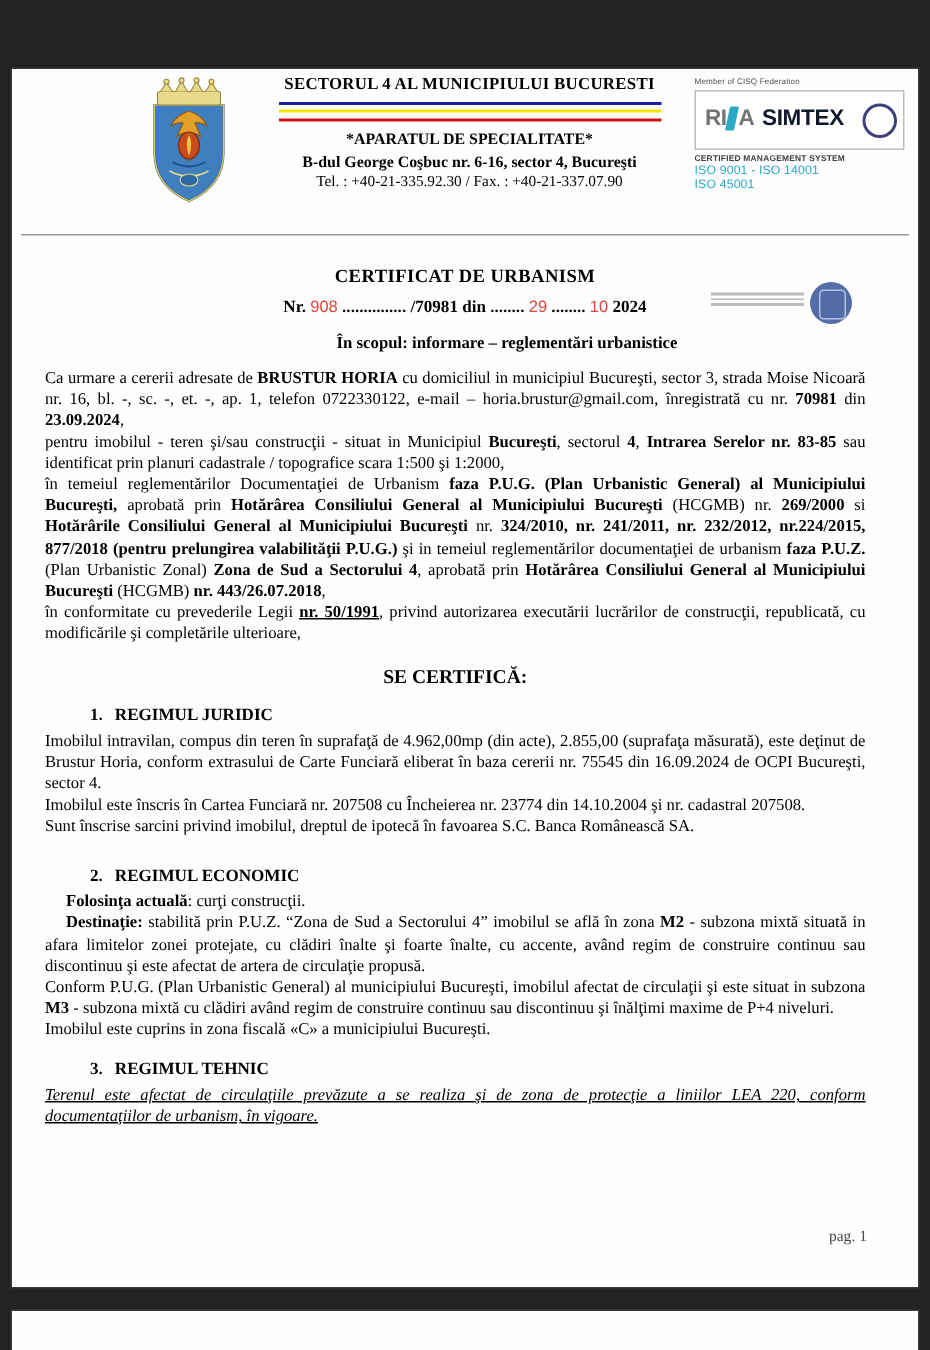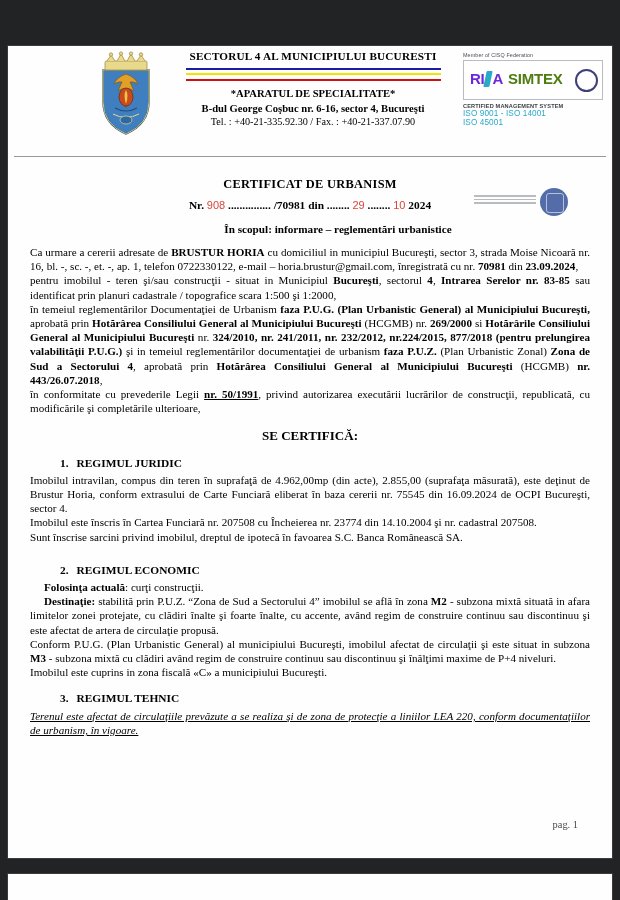--- a/index.html
+++ b/index.html
@@ -34,25 +34,25 @@
   .bar.r{background:#cf1010;}
   .apar{font-weight:bold;font-size:10.6px;line-height:13.2px;margin-top:2px;}
   .tel{font-size:10.2px;line-height:13px;}
 
   .rina{position:absolute;left:455px;top:6px;width:140px;}
   .rina .memb{font-family:"Liberation Sans",sans-serif;font-size:5.4px;color:#4c4f53;
     letter-spacing:.1px;margin-bottom:2px;}
   .rina .box{border:1px solid #b9bcc0;height:38px;position:relative;background:#fff;}
   .rina .logo{position:absolute;left:6px;top:9px;display:flex;align-items:center;}
   .rina .rword{font-family:"Liberation Sans",sans-serif;font-weight:bold;font-size:15px;
-    color:#6d28d9;letter-spacing:-.3px;}
+    color:#737373;letter-spacing:-.3px;}
   .rina .slash{display:inline-block;width:6px;height:16px;background:#2aa9c9;
     transform:skewX(-12deg);margin:0 1px;border-radius:1px;}
   .rina .sword{font-family:"Liberation Sans",sans-serif;font-weight:bold;font-size:15px;
-    color:#4d7c0f;letter-spacing:-.2px;margin-left:5px;}
+    color:#0f172a;letter-spacing:-.2px;margin-left:5px;}
   .rina .cisqmark{position:absolute;right:4px;top:8px;width:19px;height:19px;
     border-radius:50%;border:2.5px solid #3f3f7a;}
   .rina .cert{font-family:"Liberation Sans",sans-serif;font-weight:bold;font-size:5.6px;
     color:#3c4045;margin-top:2.5px;letter-spacing:.15px;}
   .rina .iso{font-family:"Liberation Sans",sans-serif;font-weight:normal;font-size:8.2px;
     color:#2aa9c9;line-height:9.4px;letter-spacing:.1px;}
 
   .rule{border-top:1px solid #9a9a9a;margin:2px 6px 0 6px;}
 
   
@@ -63,21 +63,21 @@
 
   .seal{position:absolute;right:38px;top:142px;width:100px;height:34px;}
   .seal .stext{position:absolute;left:0;top:7px;width:62px;}
   .seal .stext i{display:block;height:1.5px;background:#b9bbbe;margin-bottom:2.2px;}
   .seal .scirc{position:absolute;right:6px;top:0;width:28px;height:28px;border-radius:50%;
     background:#3d5a9e;opacity:.88;}
   .seal .scirc:after{content:"";position:absolute;left:6px;top:5px;width:16px;height:18px;
     border:1.6px solid #cfd9ee;border-radius:3px;opacity:.75;}
 
   
-  .body{margin:10px 22px 0 22px;font-size:11.1px;line-height:14.2px;text-align:justify;}
+  .body{margin:10px 35px 0 22px;font-size:11.1px;line-height:14.2px;text-align:justify;}
   .body p{margin:0;text-indent:0;}
   .ind{text-indent:28px;}
   .center{text-align:center;font-weight:bold;margin:14px 0 12px 0;font-size:13px;}
   b{font-weight:bold;}
   .u{text-decoration:underline;}
   .sect{font-weight:bold;font-size:11.4px;margin:12px 0 3px 30px;}
   .sect .num{margin-right:8px;}
   .tehnic{font-style:italic;text-decoration:underline;text-indent:14px;}
   .pag{position:absolute;right:34px;bottom:28px;font-size:10.4px;color:#4a4a4a;}
   .sp{height:7px;}

